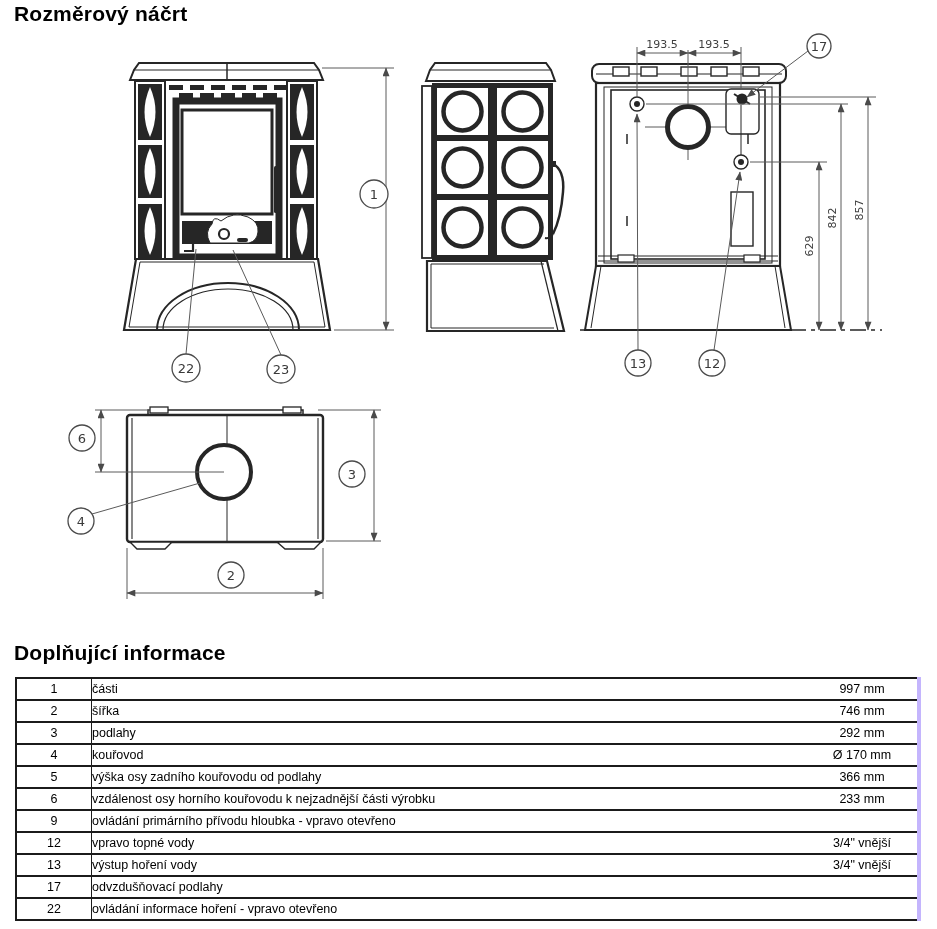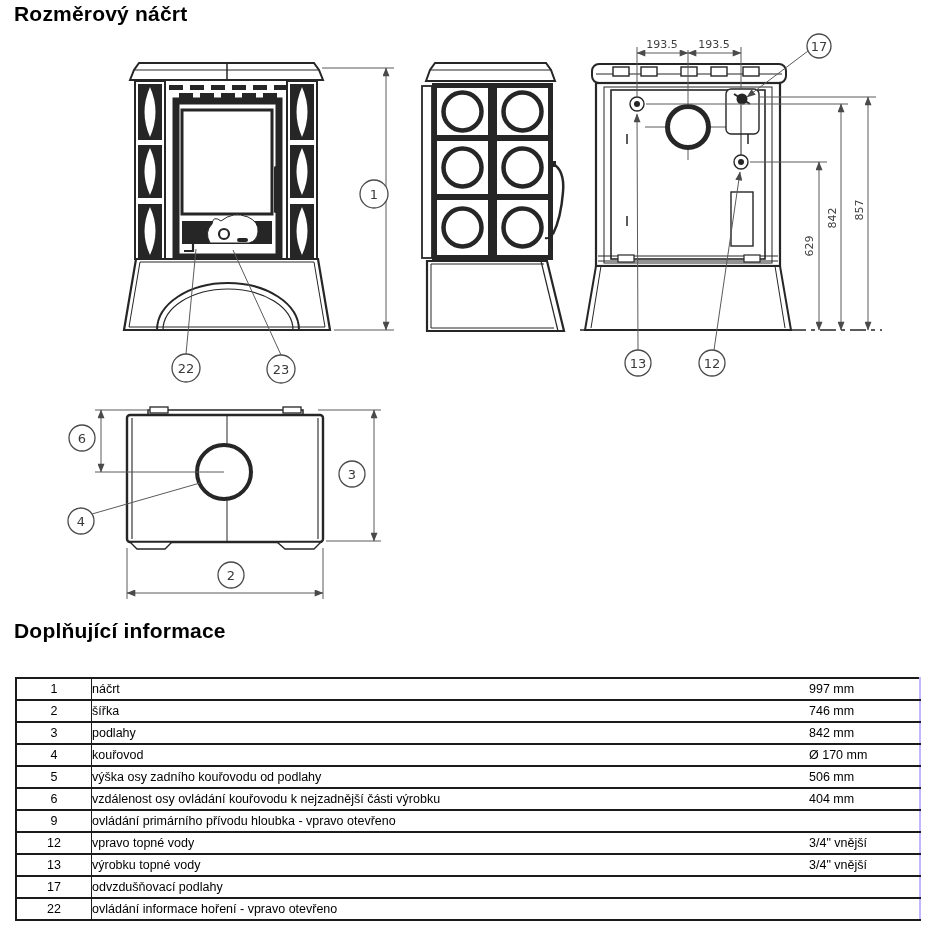--- a/index.html
+++ b/index.html
@@ -1,43 +1,43 @@
 <!DOCTYPE html>
 <html><head>
 <meta charset="utf-8">
 <style>
   html,body { margin:0; padding:0; background:#ffffff; }
   .page { position:relative; width:937px; height:929px; background:#fff;
           font-family:"Liberation Sans", sans-serif; overflow:hidden;padding-left:48px; }
   h1.title, h2.title { position:absolute; left:14px; margin:0; font-size:21px;
           font-weight:bold; color:#000; letter-spacing:0.2px; }
   #title-sketch { top:2px; }
-  #title-info  { top:619px; }
+  #title-info  { top:641px; }
   svg.drawing { position:absolute; left:0; top:0; }
 
   
   .ln  { stroke:#262626; fill:none; }
   .fw  { fill:#ffffff; }
   .fb  { fill:#262626; stroke:none; }
   .thin{ stroke:#5a5a5a; stroke-width:1; fill:none; }
   .co  { fill:#ffffff; stroke:#4a4a4a; stroke-width:1.3; }
   .ct  { font:13px "DejaVu Sans", sans-serif; fill:#3a3a3a; text-anchor:middle; }
   .dt  { font:11px "DejaVu Sans", sans-serif; fill:#3f3f3f; text-anchor:middle; }
 
   
   table.spec { position:absolute; left:15px; top:677px; width:906px;
                border-collapse:collapse; table-layout:fixed; }
   table.spec td { border-top:2px solid #1b1b1b; border-bottom:2px solid #1b1b1b;
                font-size:12.5px; color:#000; height:20px; padding:0 0;
                overflow:hidden; white-space:nowrap; }
   td.num  { width:74px; text-align:center; border-left:2px solid #1b1b1b;
             border-right:1.5px solid #1b1b1b; }
   td.desc { padding-left:7px; }
-  td.val  { width:110px; text-align:left; padding-right:5px;
-            border-right:2px solid #c4b5fd; }
+  td.val  { width:110px; text-align:center; padding-right:5px;
+            border-right:4px solid #c4b5fd; }
 </style>
 </head>
 <body>
 
 <div class="page">
 
   <h1 class="title" id="title-sketch">Rozměrový náčrt</h1>
 
   <svg class="drawing" width="937" height="625" viewBox="0 0 937 625">
     <defs>
@@ -277,61 +277,61 @@
       </g>
     </g>
   </svg>
 
   <h2 class="title" id="title-info">Doplňující informace</h2>
 
   <table class="spec">
     <tbody id="spec-body">
         <tr>
       <td class="num">1</td>
-      <td class="desc">náčrt</td>
+      <td class="desc">části</td>
       <td class="val">997 mm</td>
     </tr>
         <tr>
       <td class="num">2</td>
       <td class="desc">šířka</td>
       <td class="val">746 mm</td>
     </tr>
         <tr>
       <td class="num">3</td>
       <td class="desc">podlahy</td>
-      <td class="val">842 mm</td>
+      <td class="val">292 mm</td>
     </tr>
         <tr>
       <td class="num">4</td>
       <td class="desc">kouřovod</td>
       <td class="val">Ø 170 mm</td>
     </tr>
         <tr>
       <td class="num">5</td>
       <td class="desc">výška osy zadního kouřovodu od podlahy</td>
-      <td class="val">506 mm</td>
+      <td class="val">366 mm</td>
     </tr>
         <tr>
       <td class="num">6</td>
-      <td class="desc">vzdálenost osy ovládání kouřovodu k nejzadnější části výrobku</td>
-      <td class="val">404 mm</td>
+      <td class="desc">vzdálenost osy horního kouřovodu k nejzadnější části výrobku</td>
+      <td class="val">233 mm</td>
     </tr>
         <tr>
       <td class="num">9</td>
       <td class="desc">ovládání primárního přívodu hloubka - vpravo otevřeno</td>
       <td class="val"></td>
     </tr>
         <tr>
       <td class="num">12</td>
       <td class="desc">vpravo topné vody</td>
       <td class="val">3/4" vnější</td>
     </tr>
         <tr>
       <td class="num">13</td>
-      <td class="desc">výrobku topné vody</td>
+      <td class="desc">výstup hoření vody</td>
       <td class="val">3/4" vnější</td>
     </tr>
         <tr>
       <td class="num">17</td>
       <td class="desc">odvzdušňovací podlahy</td>
       <td class="val"></td>
     </tr>
         <tr>
       <td class="num">22</td>
       <td class="desc">ovládání informace hoření - vpravo otevřeno</td>

